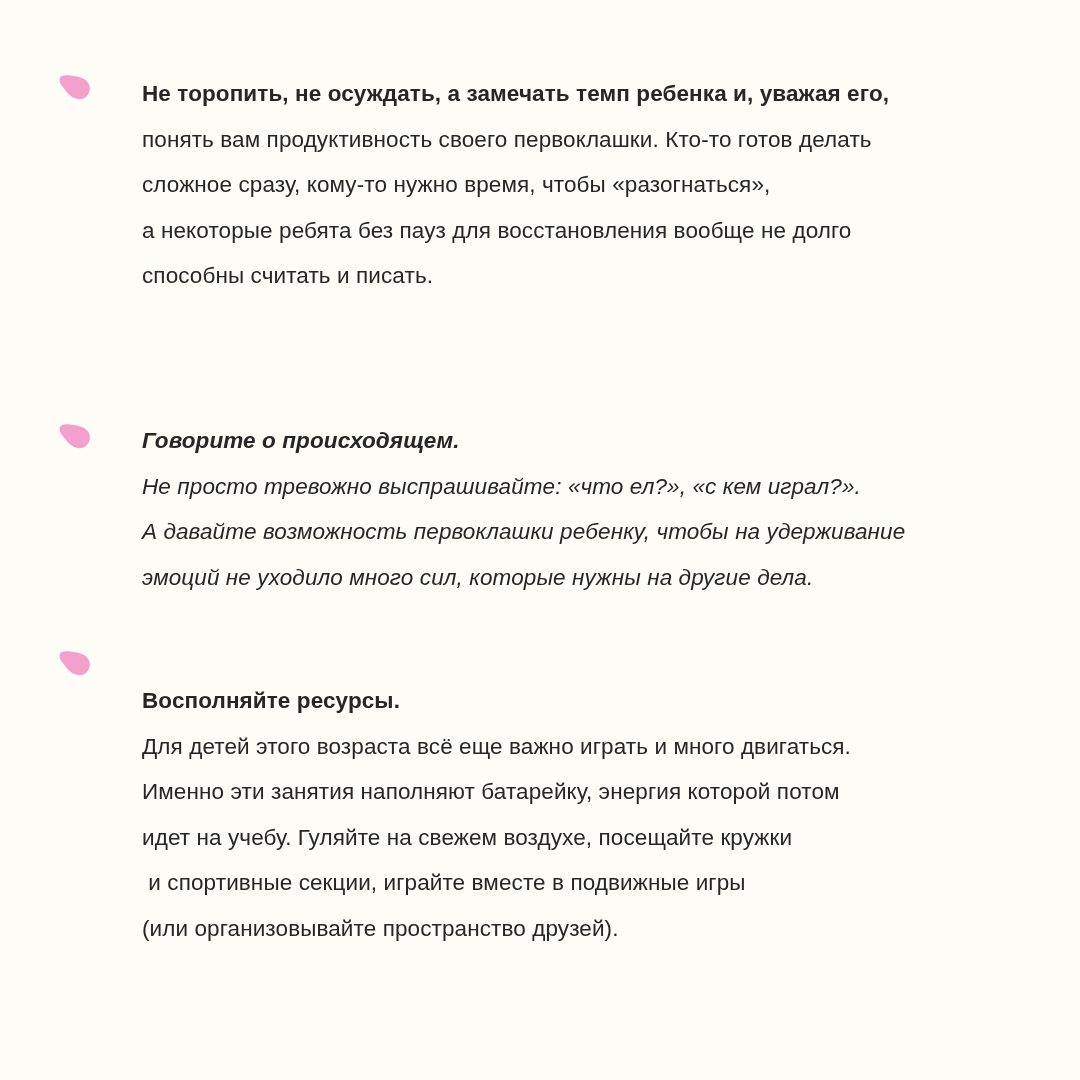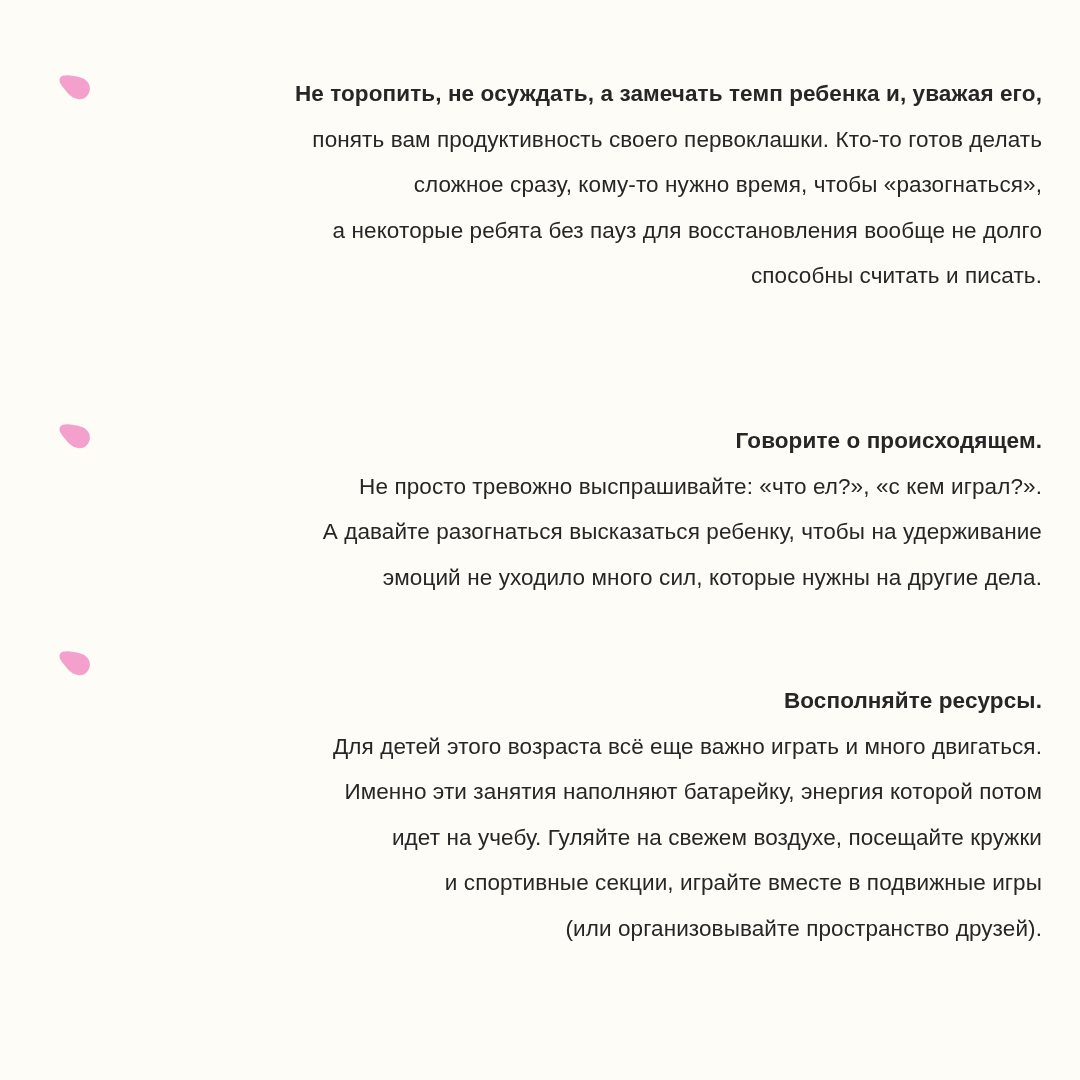--- a/index.html
+++ b/index.html
@@ -35,21 +35,20 @@
       position: absolute;
       left: 142px;
       width: 900px;
       font-size: 22.5px;
       line-height: 45.5px;
       letter-spacing: 0.1px;
     }
     .line {
       display: block;
       white-space: pre;
-      text-align: right;
     }
     .title .line {
       font-weight: bold;
     }
   </style>
 </head>
 <body>
 
 <div class="section" style="top:0;">
   <div class="petal" style="top:74px;">
@@ -69,27 +68,27 @@
     </div>
   </div>
 </div>
 
 <div class="section" style="top:0;">
   <div class="petal" style="top:423px;">
     <svg viewBox="0 0 33 26" xmlns="http://www.w3.org/2000/svg">
       <path d="M2 4 C4 0, 14 1, 24 4 C32 7, 35 16, 28 23 C22 28, 13 24, 8 17 C4 12, 0 8, 2 4 Z" fill="#f4a0cc"></path>
     </svg>
   </div>
-  <div class="content" style="top:418px;">
+  <div class="content" style="top:418px;font-style:italic;">
     <div class="title">
       <span class="line">Говорите о происходящем.</span>
     </div>
     <div class="body">
       <span class="line">Не просто тревожно выспрашивайте: «что ел?», «с кем играл?».</span>
-      <span class="line">А давайте разогнаться высказаться ребенку, чтобы на удерживание</span>
+      <span class="line">А давайте возможность первоклашки ребенку, чтобы на удерживание</span>
       <span class="line">эмоций не уходило много сил, которые нужны на другие дела.</span>
     </div>
   </div>
 </div>
 
 <div class="section" style="top:0;">
   <div class="petal" style="top:650px;">
     <svg viewBox="0 0 33 26" xmlns="http://www.w3.org/2000/svg">
       <path d="M2 4 C4 0, 14 1, 24 4 C32 7, 35 16, 28 23 C22 28, 13 24, 8 17 C4 12, 0 8, 2 4 Z" fill="#f4a0cc"></path>
     </svg>

